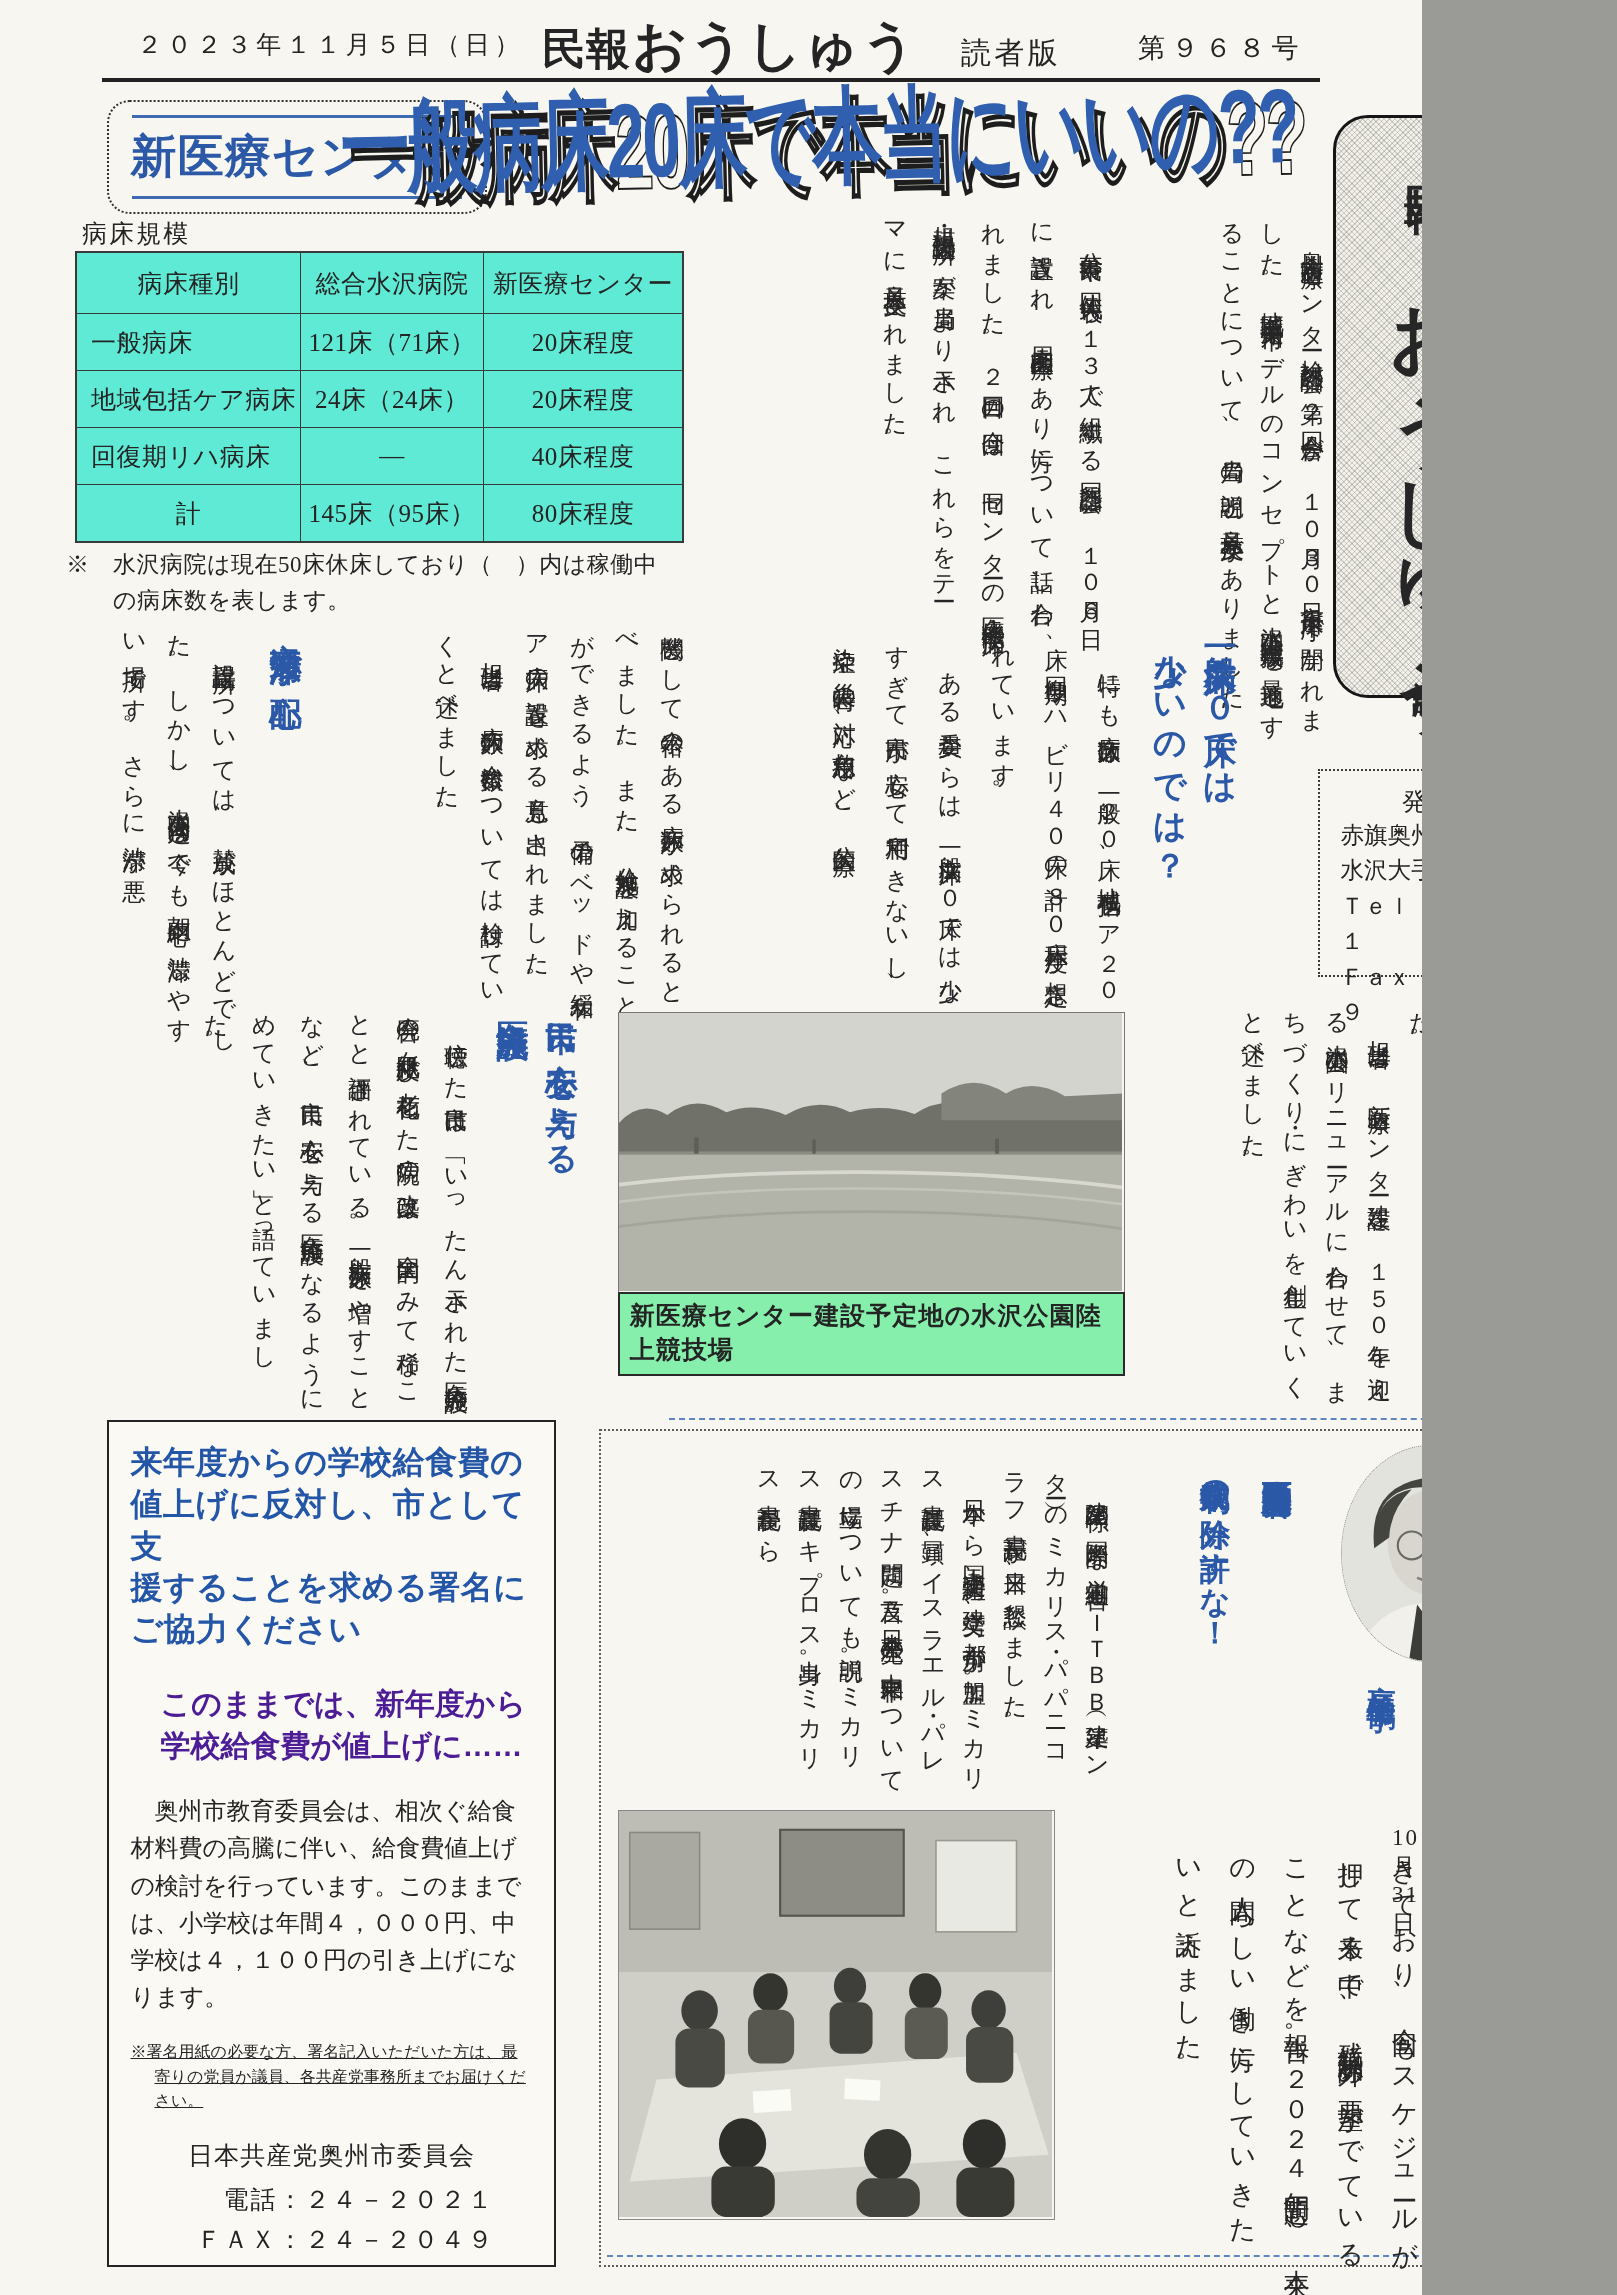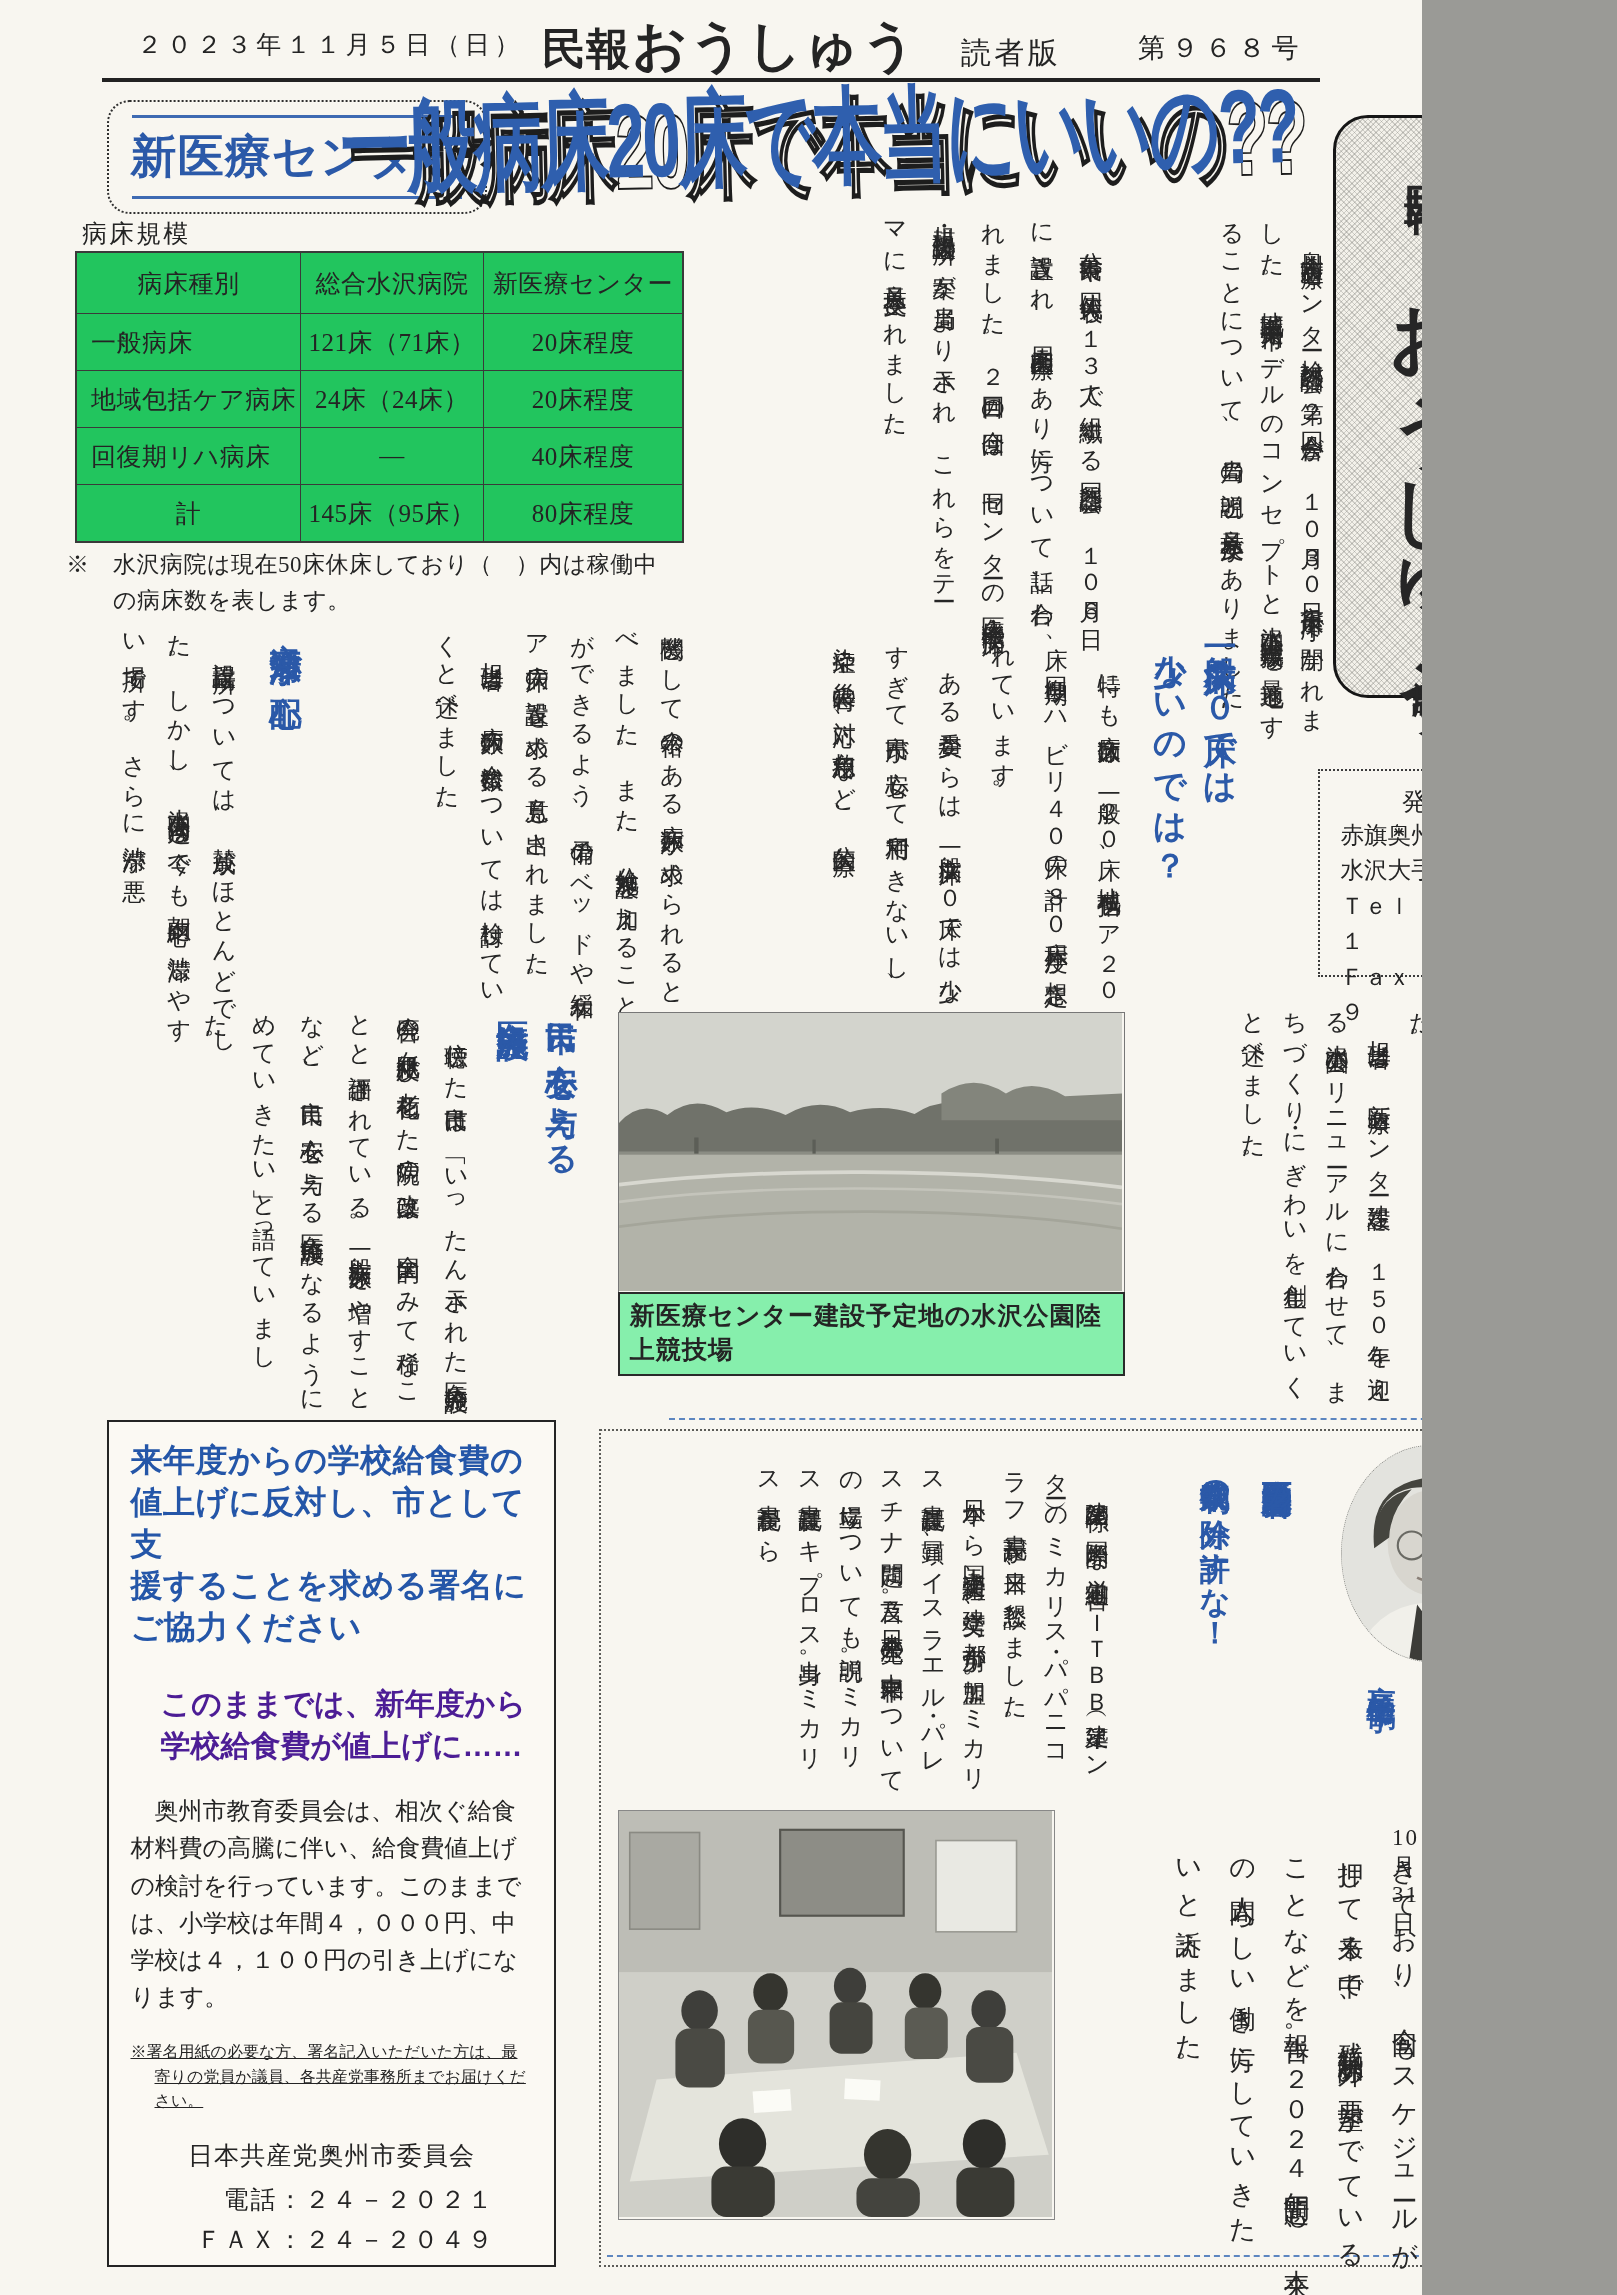--- a/index.html
+++ b/index.html
@@ -59,21 +59,21 @@
     position:absolute;left:1318px;top:769px;width:268px;height:208px;
     border:2.1px dotted #3c3c3c;box-sizing:border-box;padding:14px 20.4px;
   }
   .pub-heading{font-size:25px;letter-spacing:25px;text-align:center;}
   .pub-line{font-size:23.6px;line-height:1.5;}
   
   .bt-title{position:absolute;left:82px;top:217px;font-size:25px;letter-spacing:2.1px;}
   .bed-table{
     position:absolute;left:75px;top:251px;
     display:grid;grid-template-columns:223px 183px 199px;
-    border:2.1px solid #3a3a3a;background:#22c55e;
+    border:2.1px solid #3a3a3a;background:#5eead4;
   }
   .bt{
     border-top:1.6px solid #3a3a3a;border-left:1.6px solid #3a3a3a;
     display:flex;align-items:center;justify-content:center;
     font-size:25px;height:56px;letter-spacing:0.5px;
   }
   .bt.hrow{height:60px;}
   .bt.toprow{border-top:none;}
   .bt.firstcol{border-left:none;}
   .bt.leftal{justify-content:flex-start;padding-left:14px;}
@@ -110,21 +110,21 @@
     border:2.1px solid #2a2a2a;background:#86efac;padding:5.4px 9.7px 7.5px 9.7px;
     font-size:25px;font-weight:700;line-height:1.35;letter-spacing:1.1px;
   }
   
   .sigbox{
     position:absolute;left:107px;top:1420px;width:449px;height:847px;
     border:2.7px solid #242424;box-sizing:border-box;padding:20.4px 21.5px;
     background:#fbf9f3;
   }
   .sig-title{
-    font-family:Liberation Mono, monospace;font-weight:700;
+    font-family:Liberation Serif, serif;font-weight:700;
     font-size:32px;line-height:1.3;color:#2456a8;white-space:pre-line;letter-spacing:0.5px;
   }
   .sig-subtitle{
     margin-top:33px;padding-left:30px;
     font-family:"Liberation Sans","DejaVu Sans",sans-serif;font-weight:700;
     font-size:30px;line-height:1.38;color:#4c1d95;white-space:pre-line;
   }
   .sig-body{margin-top:27px;font-size:24px;line-height:1.55;white-space:pre-line;}
   .sig-note{margin-top:23.6px;font-size:16px;line-height:1.55;text-indent:-24px;padding-left:24px;text-decoration:underline;}
   .sig-org{margin-top:25px;font-size:25px;letter-spacing:1.1px;text-align:center;}

